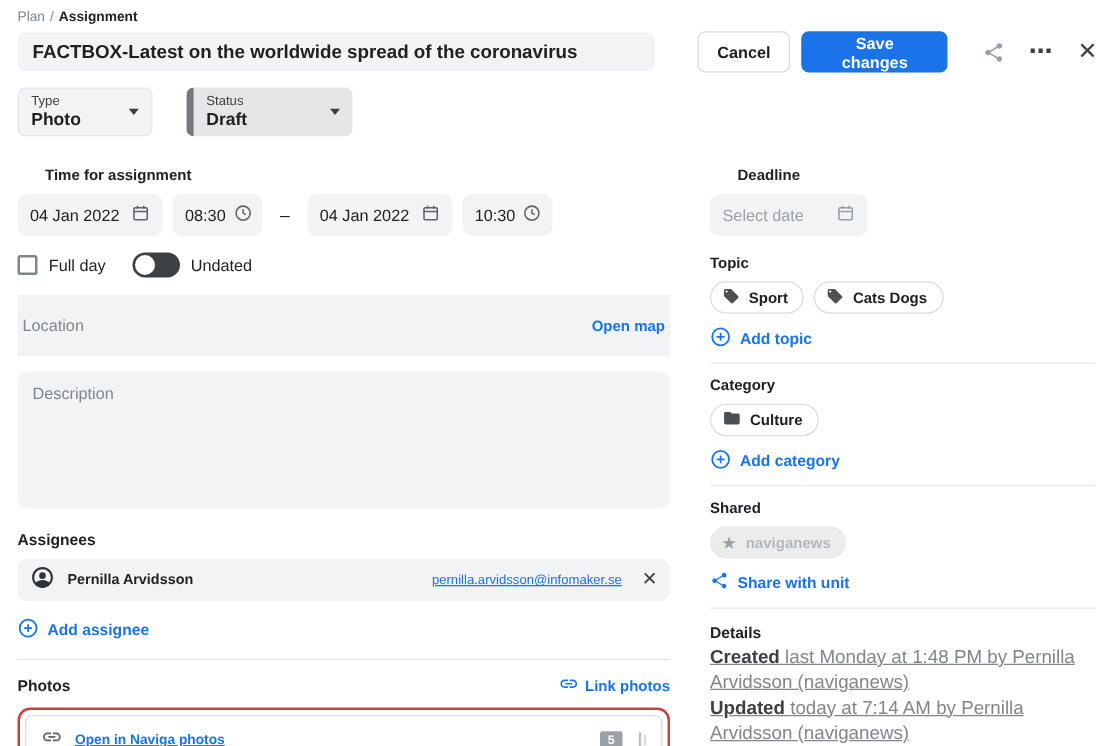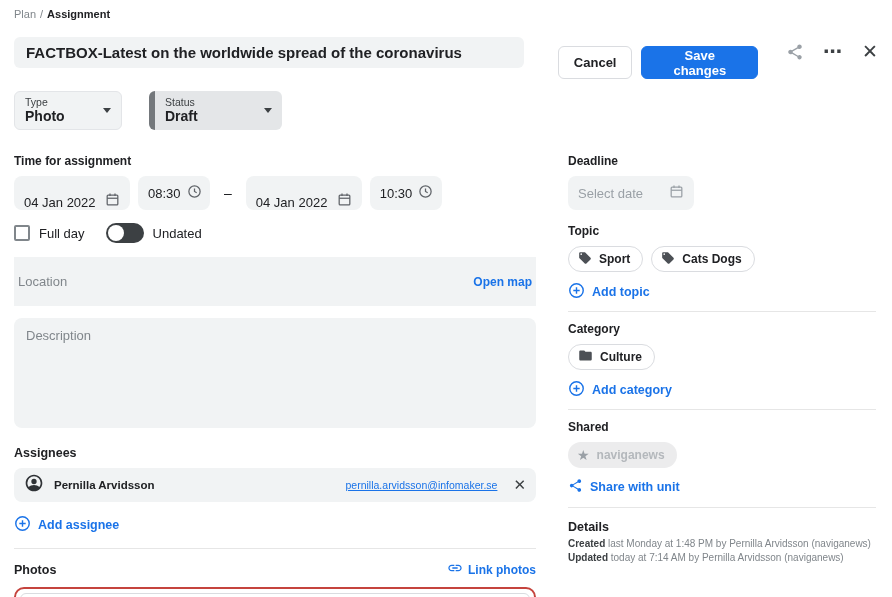--- a/index.html
+++ b/index.html
@@ -11,21 +11,21 @@
   .breadcrumb { font-size:11px; display:flex; gap:4px; align-items:center; }
   .breadcrumb .parent { color:#80868b; }
   .breadcrumb .sep { color:#80868b; }
   .breadcrumb .current { font-weight:bold; color:#202124; }
 
   
   .topbar { display:flex; align-items:center; margin-top:5px; }
   .title-box { width:522px; height:31px; background:#f1f3f4; border-radius:6px;
     display:flex; align-items:center; padding:0 12px; font-size:15px; font-weight:bold; }
   .btn { height:33px; border-radius:6px; font-size:13px; font-weight:600;
-    display:flex; align-items:center; padding:0 15px; cursor:pointer;margin-top:21px; }
+    display:flex; align-items:center; padding:0 15px; cursor:pointer; }
   .btn-cancel { background:#fff; border:1px solid #dadce0; color:#202124; margin-left:34px; }
   .btn-save { background:#1a73e8; border:1px solid #1a73e8; color:#fff; margin-left:9px; }
   .top-icons { display:flex; align-items:center; margin-left:28px; gap:19px; }
   .share-ic svg { display:block; }
   .dots { font-size:19px; letter-spacing:1px; color:#3c4043; line-height:14px; font-weight:bold; }
   .close-x { font-size:19px; color:#3c4043; line-height:18px; }
 
   
   .dd-row { display:flex; gap:27px; margin-top:12px; }
   .dd { height:39px; border-radius:6px; display:flex; align-items:center; padding:0 10px; }
@@ -36,27 +36,27 @@
   .dd-value { font-size:14px; font-weight:600; color:#202124; }
   .caret { width:0; height:0; border-left:4.5px solid transparent; border-right:4.5px solid transparent;
     border-top:5.5px solid #3c4043; margin-left:6px; }
 
   
   .cols { display:flex; }
   .col-left { width:522px; }
   .col-right { width:308px; margin-left:32px; }
 
   .sec-label { font-size:12px; font-weight:bold; color:#202124; }
-  .mt24 { margin-top:24px; }
+  .mt24 { margin-top:24px;margin-left:22px; }
 
   
   .time-row { display:flex; align-items:center; gap:8px; margin-top:8px; }
   .chip-btn { height:34px; background:#f1f3f4; border-radius:8px; display:flex;
     align-items:center; justify-content:space-between; padding:0 10px; font-size:13px; color:#202124; cursor:pointer; }
-  .w-date { width:116px;align-items:flex-end; }
+  .w-date { width:116px; }
   .w-time { width:72px; }
   .dash { font-size:14px; color:#202124; margin:0 6px; }
   .chip-btn svg { flex:0 0 auto; margin-left:6px; }
 
   .fullday-row { display:flex; align-items:center; margin-top:13px; gap:9px; }
   .checkbox { width:16px; height:16px; border:2px solid #80868b; border-radius:2px; background:#fff; cursor:pointer; }
   .cb-label { font-size:13px; color:#202124; }
   .toggle { width:38px; height:20px; background:#3c4043; border-radius:10px; position:relative; margin-left:12px; cursor:pointer; }
   .knob { width:16px; height:16px; background:#fff; border-radius:50%; position:absolute; top:2px; left:2px; }
 
@@ -108,21 +108,21 @@
   .mt10 { margin-top:10px; }
   .pill-row { display:flex; gap:8px; margin-top:8px; flex-wrap:wrap; }
   .pill { height:26px; background:#fff; border:1px solid #dadce0; border-radius:13px;
     display:flex; align-items:center; padding:0 12px 0 9px; gap:7px; font-size:12px; font-weight:bold; cursor:pointer; }
   .pill-disabled { background:#ececed; border:none; color:#b4b8bc; cursor:default; }
   .star { color:#9aa0a6; font-size:14px; line-height:12px; }
   .share-unit { display:flex; align-items:center; gap:7px; color:#1a73e8; font-size:12.5px;
     font-weight:bold; cursor:pointer; margin-top:10px; width:max-content; }
 
   .details-label { margin-top:12px; font-size:12.5px; }
-  .detail-line { font-size:10px; color:#80868b; margin-top:3px; line-height:1.35; }
+  .detail-line { font-size:15px; color:#80868b; margin-top:3px; line-height:1.35;text-decoration:underline; }
   .detail-line b { color:#3c4043; }
 </style>
 </head>
 <body>
 
 <div class="page">
 
   <div class="breadcrumb">
     <span class="parent">Plan</span>
     <span class="sep">/</span>

